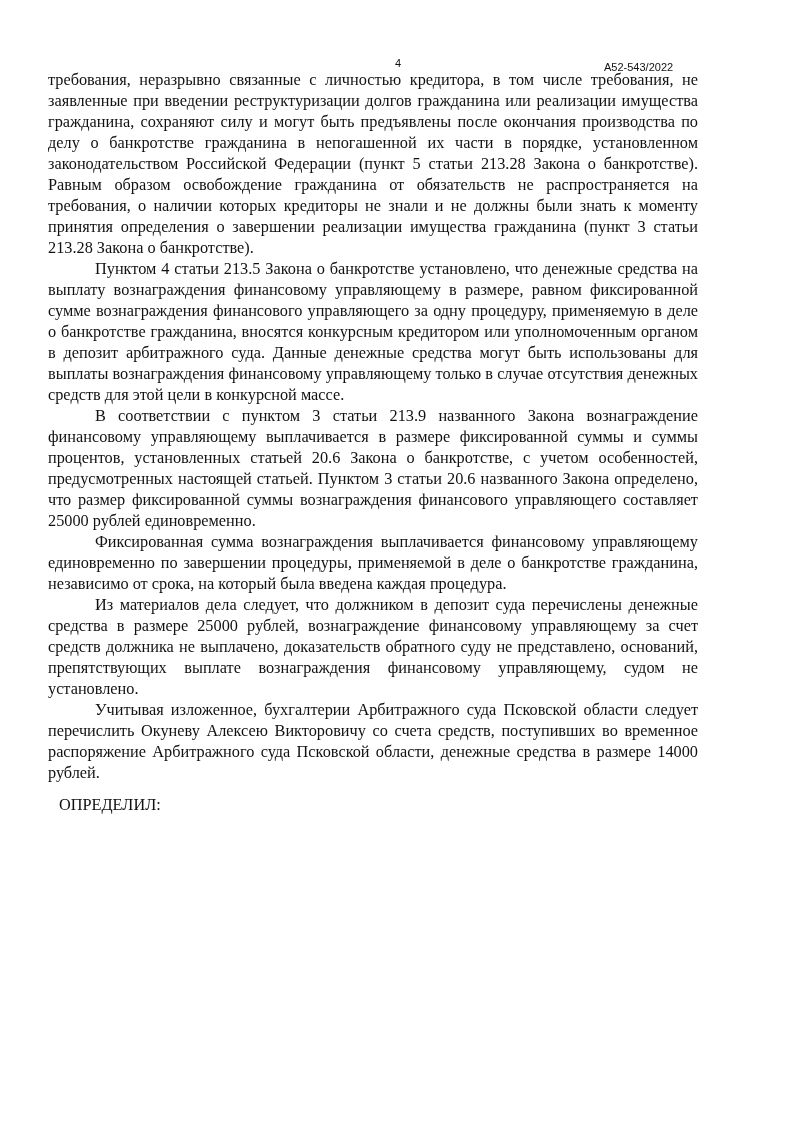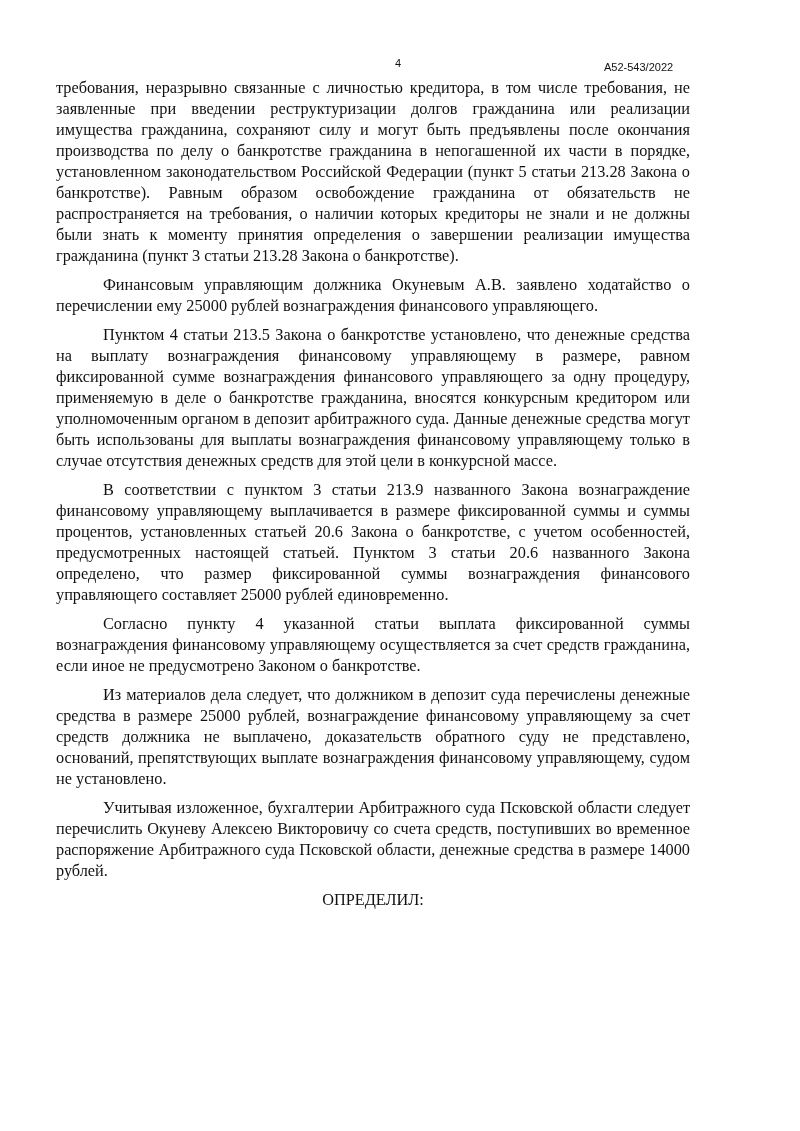--- a/index.html
+++ b/index.html
@@ -37,46 +37,44 @@
   .content {
     position: absolute;
     top: 69px;
     left: 48px;
     width: 650px;
     font-family: "Liberation Serif", serif;
     font-size: 16.3px;
     line-height: 21px;
   }
   .para {
-    margin: 8px;
+    margin: 0;
     text-align: justify;
     text-indent: 47px;
   }
   .para.no-indent {
     text-indent: 0;
   }
   .para.small-indent {
     text-indent: 40px;
   }
   .heading {
-    margin: 1px;
-    text-align: center;
+    margin: 11px;
     text-indent: 0;
   }
 </style>
 </head>
 <body>
 
 <div class="page-header">
   <span class="page-number">4</span>
   <span class="case-number">А52-543/2022</span>
 </div>
 
 <div class="content">
   <p class="para no-indent">требования, неразрывно связанные с личностью кредитора, в том числе требования, не заявленные при введении реструктуризации долгов гражданина или реализации имущества гражданина, сохраняют силу и могут быть предъявлены после окончания производства по делу о банкротстве гражданина в непогашенной их части в порядке, установленном законодательством Российской Федерации (пункт 5 статьи 213.28 Закона о банкротстве). Равным образом освобождение гражданина от обязательств не распространяется на требования, о наличии которых кредиторы не знали и не должны были знать к моменту принятия определения о завершении реализации имущества гражданина (пункт 3 статьи 213.28 Закона о банкротстве).</p>
-  <p class="para">Финансовым управляющим должника Окуневым А.В. заявлено ходатайство о перечислении ему 25000 рублей вознаграждения финансового управляющего.</p>
   <p class="para">Пунктом 4 статьи 213.5 Закона о банкротстве установлено, что денежные средства на выплату вознаграждения финансовому управляющему в размере, равном фиксированной сумме вознаграждения финансового управляющего за одну процедуру, применяемую в деле о банкротстве гражданина, вносятся конкурсным кредитором или уполномоченным органом в депозит арбитражного суда. Данные денежные средства могут быть использованы для выплаты вознаграждения финансовому управляющему только в случае отсутствия денежных средств для этой цели в конкурсной массе.</p>
   <p class="para">В соответствии с пунктом 3 статьи 213.9 названного Закона вознаграждение финансовому управляющему выплачивается в размере фиксированной суммы и суммы процентов, установленных статьей 20.6 Закона о банкротстве, с учетом особенностей, предусмотренных настоящей статьей. Пунктом 3 статьи 20.6 названного Закона определено, что размер фиксированной суммы вознаграждения финансового управляющего составляет 25000 рублей единовременно.</p>
-  <p class="para">Согласно пункту 4 указанной статьи выплата фиксированной суммы вознаграждения финансовому управляющему осуществляется за счет средств гражданина, если иное не предусмотрено Законом о банкротстве.</p>
+  <p class="para">Фиксированная сумма вознаграждения выплачивается финансовому управляющему единовременно по завершении процедуры, применяемой в деле о банкротстве гражданина, независимо от срока, на который была введена каждая процедура.</p>
   <p class="para">Из материалов дела следует, что должником в депозит суда перечислены денежные средства в размере 25000 рублей, вознаграждение финансовому управляющему за счет средств должника не выплачено, доказательств обратного суду не представлено, оснований, препятствующих выплате вознаграждения финансовому управляющему, судом не установлено.</p>
   <p class="para">Учитывая изложенное, бухгалтерии Арбитражного суда Псковской области следует перечислить Окуневу Алексею Викторовичу со счета средств, поступивших во временное распоряжение Арбитражного суда Псковской области, денежные средства в размере 14000 рублей.</p>
   <p class="heading">ОПРЕДЕЛИЛ:</p>
 </div>
 
 </body></html>

